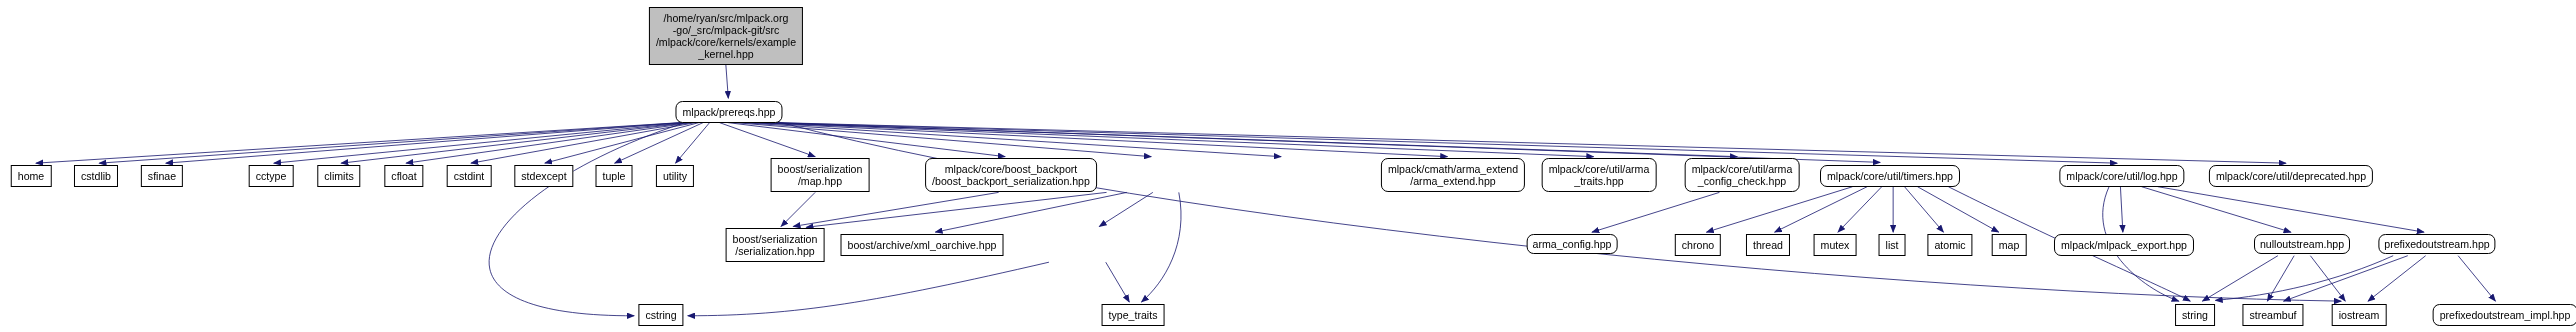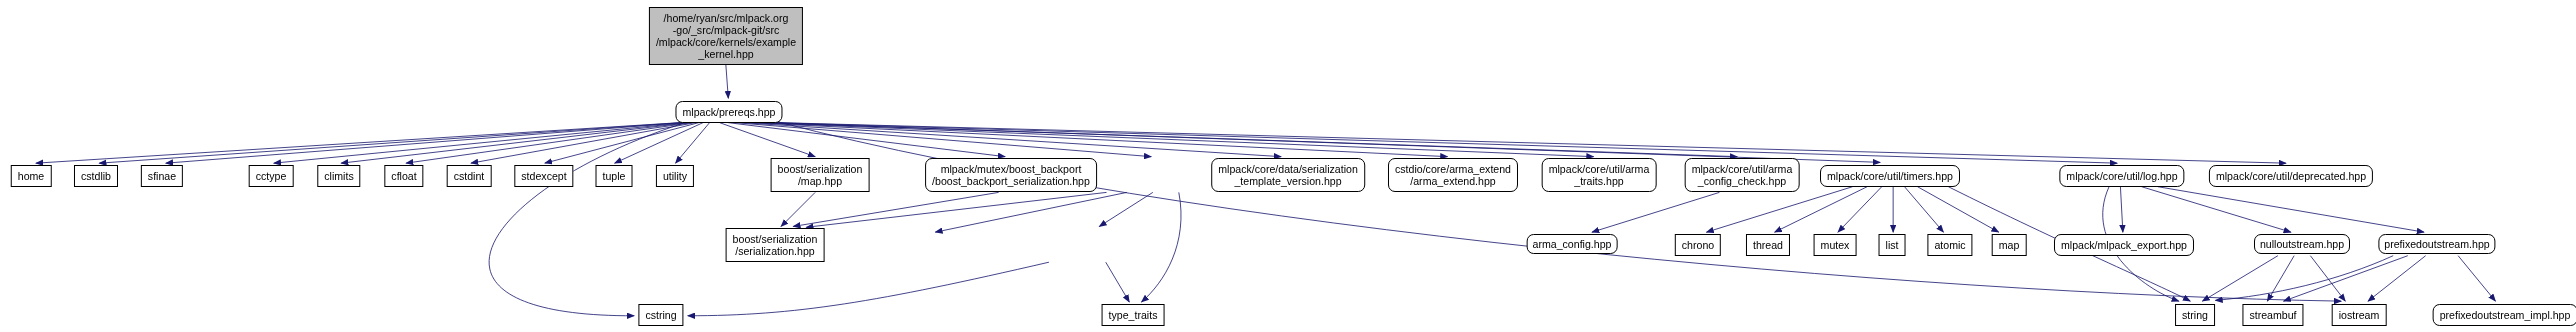--- a/index.html
+++ b/index.html
@@ -111,36 +111,35 @@
   <div class="node" style="left:162px; top:165px">sfinae</div>
   <div class="node" style="left:271px; top:165px">cctype</div>
   <div class="node" style="left:339px; top:165px">climits</div>
   <div class="node" style="left:404px; top:165px">cfloat</div>
   <div class="node" style="left:469px; top:165px">cstdint</div>
   <div class="node" style="left:544px; top:165px">stdexcept</div>
   <div class="node" style="left:614px; top:165px">tuple</div>
   <div class="node" style="left:675px; top:165px">utility</div>
   <div class="node" style="left:820px; top:158px">boost/serialization
 /map.hpp</div>
-  <div class="node link" style="left:1011px; top:158px">mlpack/mutex/boost_backport
+  <div class="node link" style="left:1011px; top:158px">mlpack/core/boost_backport
 /boost_backport_serialization.hpp</div>
-  <div class="node link" style="left:1288px; top:158px">mlpack/core/data/serialization
-_template_version.hpp</div>
-  <div class="node link" style="left:1453px; top:158px">cstdio/core/arma_extend
+  <div class="node link" style="left:1453px; top:158px">mlpack/cmath/arma_extend
 /arma_extend.hpp</div>
   <div class="node link" style="left:1599px; top:158px">mlpack/core/util/arma
 _traits.hpp</div>
   <div class="node link" style="left:1742px; top:158px">mlpack/core/util/arma
 _config_check.hpp</div>
   <div class="node link" style="left:1890px; top:165px">mlpack/core/util/timers.hpp</div>
   <div class="node link" style="left:2122px; top:165px">mlpack/core/util/log.hpp</div>
   <div class="node link" style="left:2291px; top:165px">mlpack/core/util/deprecated.hpp</div>
 
   <div class="node" style="left:775px;  top:228px">boost/serialization
 /serialization.hpp</div>
+  <div class="node" style="left:922px; top:234px">boost/archive/xml_oarchive.hpp</div>
   <div class="node hl link" style="left:1572px; top:234px">arma_config.hpp</div>
   <div class="node" style="left:1698px; top:234px">chrono</div>
   <div class="node" style="left:1768px; top:234px">thread</div>
   <div class="node" style="left:1835px; top:234px">mutex</div>
   <div class="node" style="left:1892px; top:234px">list</div>
   <div class="node" style="left:1950px; top:234px">atomic</div>
   <div class="node" style="left:2009px; top:234px">map</div>
   <div class="node link" style="left:2124px; top:234px">mlpack/mlpack_export.hpp</div>
   <div class="node hl link" style="left:2302px; top:234px">nulloutstream.hpp</div>
   <div class="node hl link" style="left:2437px; top:234px">prefixedoutstream.hpp</div>

